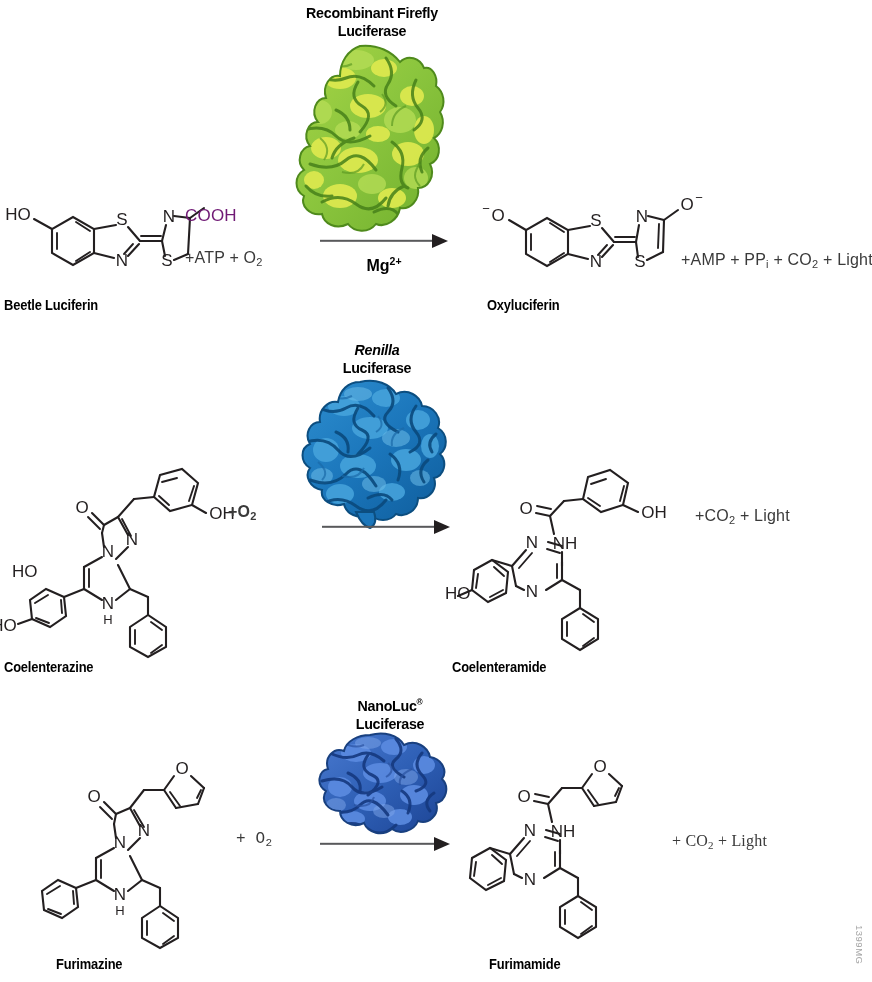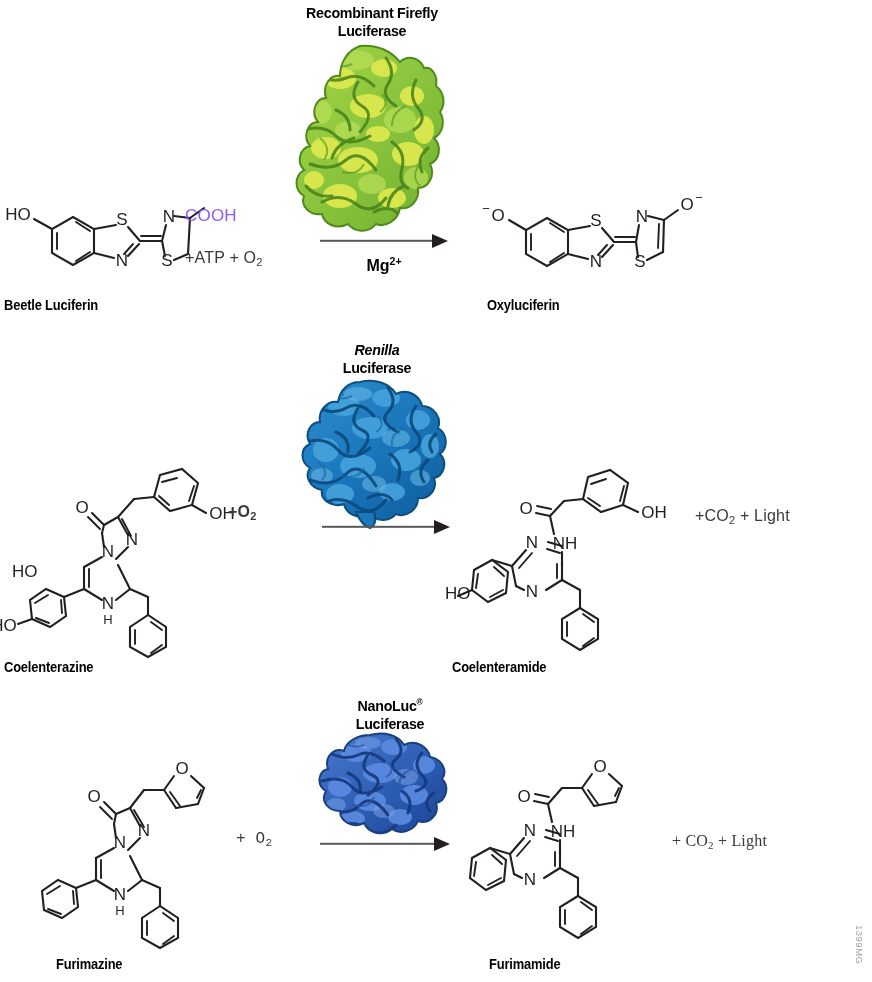--- a/index.html
+++ b/index.html
@@ -225,21 +225,21 @@
       <path class="bond" d="M158 45 L162 29"></path>
       <path class="bond" d="M158 45 L161 60"></path>
       <path class="bond" d="M170 20 L186 22"></path>
       <path class="bond" d="M170 64 L184 58"></path>
       <path class="bond" d="M186 22 L184 58"></path>
 
       <path class="bond" d="M186 22 L200 12"></path>
     </svg>
   </div>
   <div class="abs reagent" style="left:185px;top:206px;">
-    <span style="font-size:17px;color:#8b5cf6;">COOH</span>
+    <span style="font-size:17px;color:#701a75;">COOH</span>
   </div>
 
   <div class="abs reagent" style="left:185px;top:249px;">
     <span>+ATP + O</span><sub>2</sub>
   </div>
 
   <div class="abs" style="left:482px;top:196px;width:200px;height:90px;">
     <svg width="200" height="90" viewBox="0 0 200 90">
       <text class="atom" x="16" y="21">O</text>
       <text class="atom-sm" x="4" y="14">−</text>
@@ -266,20 +266,23 @@
       <path class="bond" d="M165 64 L181 56"></path>
       <path class="bond" d="M182 24 L181 56"></path>
       <path class="bond-thin" d="M177 28 L176 52"></path>
 
       <path class="bond" d="M182 24 L196 14"></path>
       <text class="atom" x="205" y="10">O</text>
       <text class="atom-sm" x="217" y="3">−</text>
     </svg>
   </div>
 
+  <div class="abs reagent" style="left:681px;top:251px;">
+    <span>+AMP + PP</span><sub>i</sub><span> + CO</span><sub>2</sub><span> + Light</span>
+  </div>
 
   <div class="abs cmpd-name" style="left:4px;top:296px;">Beetle Luciferin</div>
   <div class="abs cmpd-name" style="left:487px;top:296px;">Oxyluciferin</div>
 
   <div class="abs enzyme-label" style="left:312px;top:341px;width:130px;">
     <div class="sp-italic">Renilla</div>
     <div>Luciferase</div>
   </div>
 
   <div class="protein" style="left:300px;top:380px;width:150px;height:140px;">

